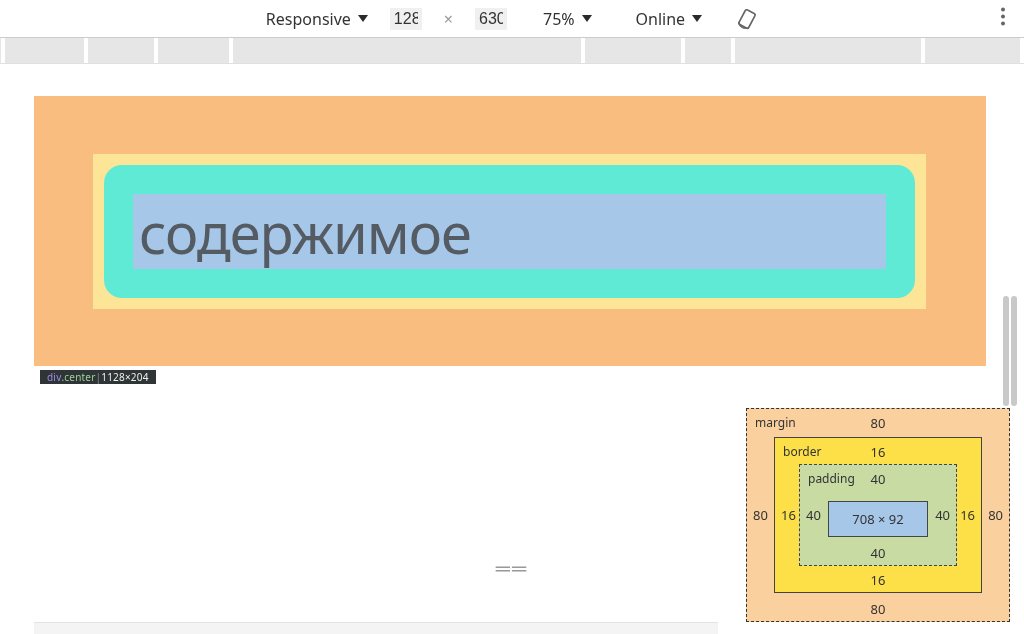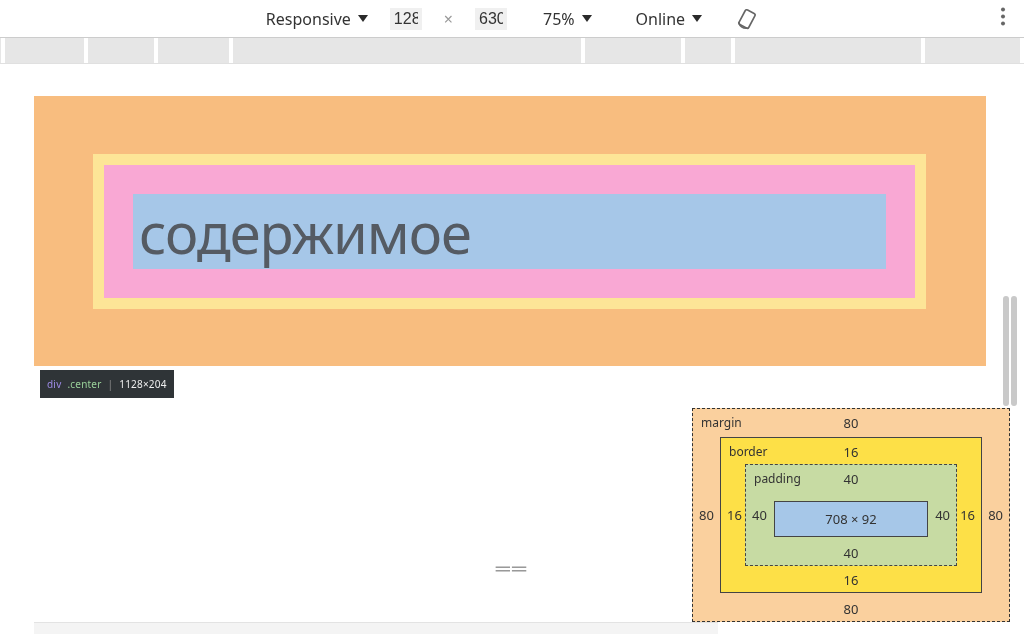--- a/index.html
+++ b/index.html
@@ -80,21 +80,22 @@
   }
   .page-border {
     position: absolute;
     left: 59px; top: 58px;
     width: 833px; height: 155px;
     background: #fde597;
   }
   .page-padding {
     position: absolute;
     left: 11px; top: 11px; right: 11px; bottom: 11px;
-    background: #f9a8d4;
+    background: #5eead4;
+    border-radius: 18px;
   }
   .page-content {
     position: absolute;
     left: 29px; top: 29px; right: 29px; bottom: 29px;
     background: #a6c7e8;
     display: flex;
     align-items: center;
     padding-left: 6px;
   }
   .page-content span {
@@ -103,23 +104,23 @@
     font-weight: 400;
     letter-spacing: -1px;
   }
 
   .elem-tooltip {
     position: absolute;
     left: 6px; top: 274px;
     background: #2f3437;
     color: #eee;
     font-size: 10px;
-    padding: 7px 7px;
+    padding: 0 7px;
     letter-spacing: 0.2px;
-    display: flex; align-items: center; gap: 6px;
+    display: flex; align-items: center; gap: 0;
   }
   .elem-tooltip .tag { color: #9d8be6; }
   .elem-tooltip .cls { color: #9ad19a; }
   .elem-tooltip .sep { color: #888; }
 
   
   .vscroll-track {
     position: absolute;
     right: -34px; top: 200px;
     width: 24px; height: 68px;
@@ -136,21 +137,21 @@
     left: 15px; top: 0;
     width: 6px; height: 110px;
     background: #c9c9c9;
     border-radius: 3px;
   }
 
   
   .box-model {
     position: absolute;
     right: 14px; bottom: 12px;
-    width: 318px; height: 214px;
+    width: 264px; height: 214px;
     background: #fff;
     font-size: 13px;
   }
   .bm-margin {
     position: absolute; inset: 0;
     border: 1.5px dashed #333;
     background: #fad09e;
   }
   .bm-border {
     position: absolute; left: 27px; right: 27px; top: 28px; bottom: 28px;

